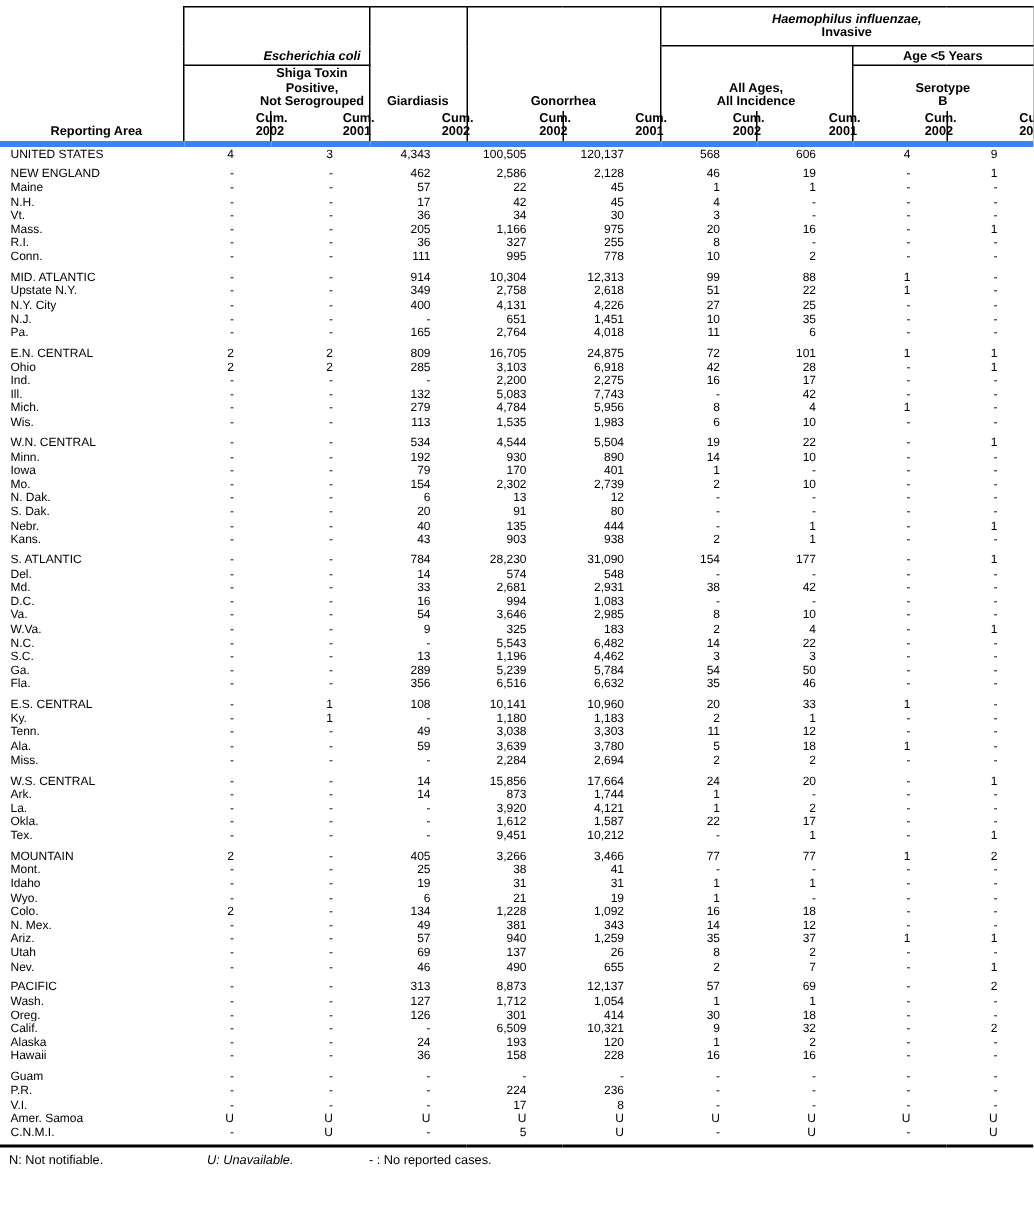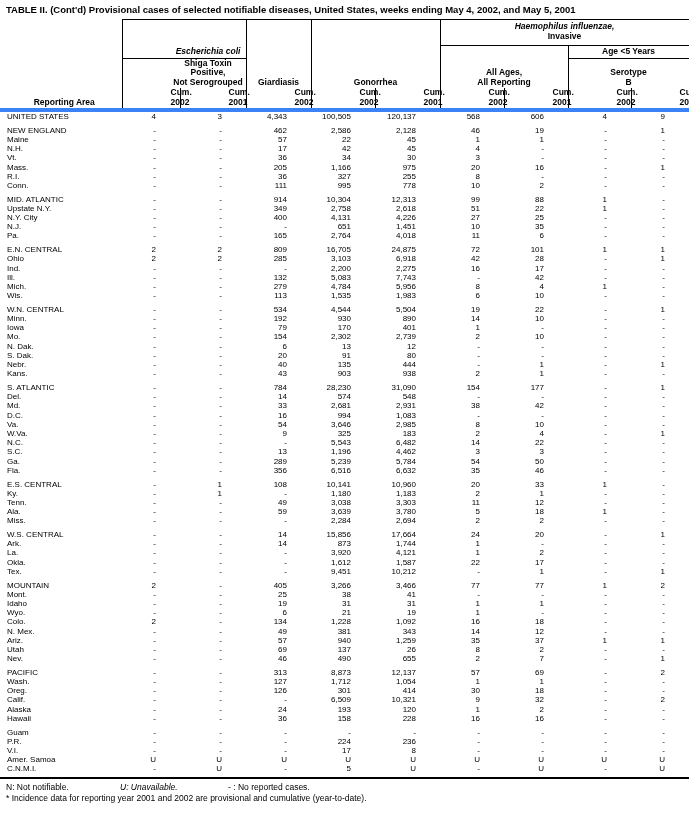--- a/index.html
+++ b/index.html
@@ -18,28 +18,27 @@
   .ital { font-style:italic; }
   tr.h1 { height:26px; } tr.h2 { height:13px; } tr.h3 { height:22px; } tr.h4 { height:22px; }
   th.ra { text-align:center; padding-left:7px; font-size:8.5px; }
   th.hflu { vertical-align:middle; }
   tr.r td { font-size:8px; line-height:9.2px; white-space:nowrap; overflow:hidden; height:9.2px; }
   td.area { text-align:left; padding-left:7px; }
   td.num { text-align:right; padding-right:24px; }
   tr.gap td { height:4.5px; }
   .endbar { border-top:2px solid #000; height:2px; }
   .footnotes { margin:2px 6px 0 6px; font-size:8.5px; line-height:10.5px; }
-  .fn1 { display:inline-block; width:114px; }
+  .fn1 { display:inline-block; width:132px; }
   .fn2 { display:inline-block; width:108px;font-style:italic; }
 </style>
 </head>
 <body>
 
 <div class="title">
-  <div>TABLE II. (Cont'd) Provisional cases of selected notifiable diseases, United States, weeks ending May 4, 2002, and May 5, 2001</div>
 </div>
 
 <table>
   <colgroup>
     <col style="width:122px">
       <col style="width:58px">
       <col style="width:66px">
     <col style="width:65px">
       <col style="width:64px">
       <col style="width:65px">
@@ -56,21 +55,21 @@
       <th class="bt br" colspan="2"></th>
       <th class="bt br bb hflu" colspan="4">
         <span class="ital">Haemophilus influenzae,</span><br><span>Invasive</span>
       </th>
     </tr>
     <tr class="h2">
       <th class="bl br bb ital" colspan="2">Escherichia coli</th>
       <th class="br"></th>
       <th class="br" colspan="2"></th>
       <th class="br" colspan="2" rowspan="2">
-        <span>All Ages,</span><br><span>All Reporting</span>
+        <span>All Ages,</span><br><span>All Incidence</span>
       </th>
       <th class="br bb" colspan="2">Age &lt;5 Years</th>
     </tr>
     <tr class="h3">
       <th class="bl br" colspan="2">
         <span>Shiga Toxin Positive,</span><br><span>Not Serogrouped</span>
       </th>
       <th class="br">Giardiasis</th>
       <th class="br" colspan="2">Gonorrhea</th>
       <th class="br" colspan="2">
@@ -932,14 +931,13 @@
     <tr>
         <td colspan="10" class="endbar"></td>
       </tr>
   </tfoot>
 </table>
 
 <div class="footnotes">
   <div>
     <span class="fn1">N: Not notifiable.</span><span class="fn2">U: Unavailable.</span><span>- : No reported cases.</span>
   </div>
-  <div>* Incidence data for reporting year 2001 and 2002 are provisional and cumulative (year-to-date).</div>
 </div>
 
 </body></html>

